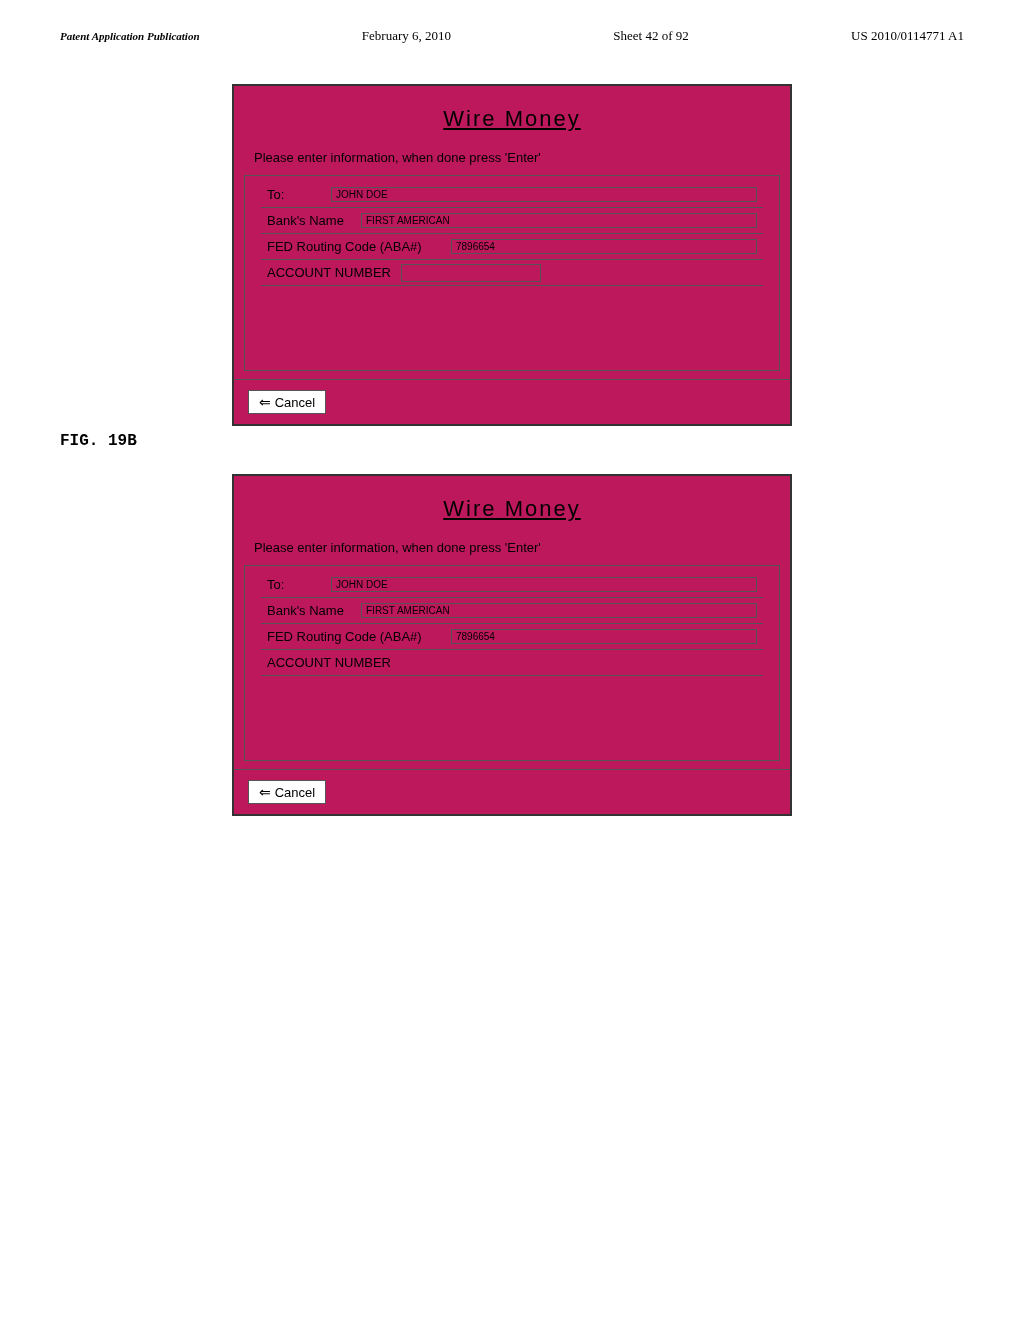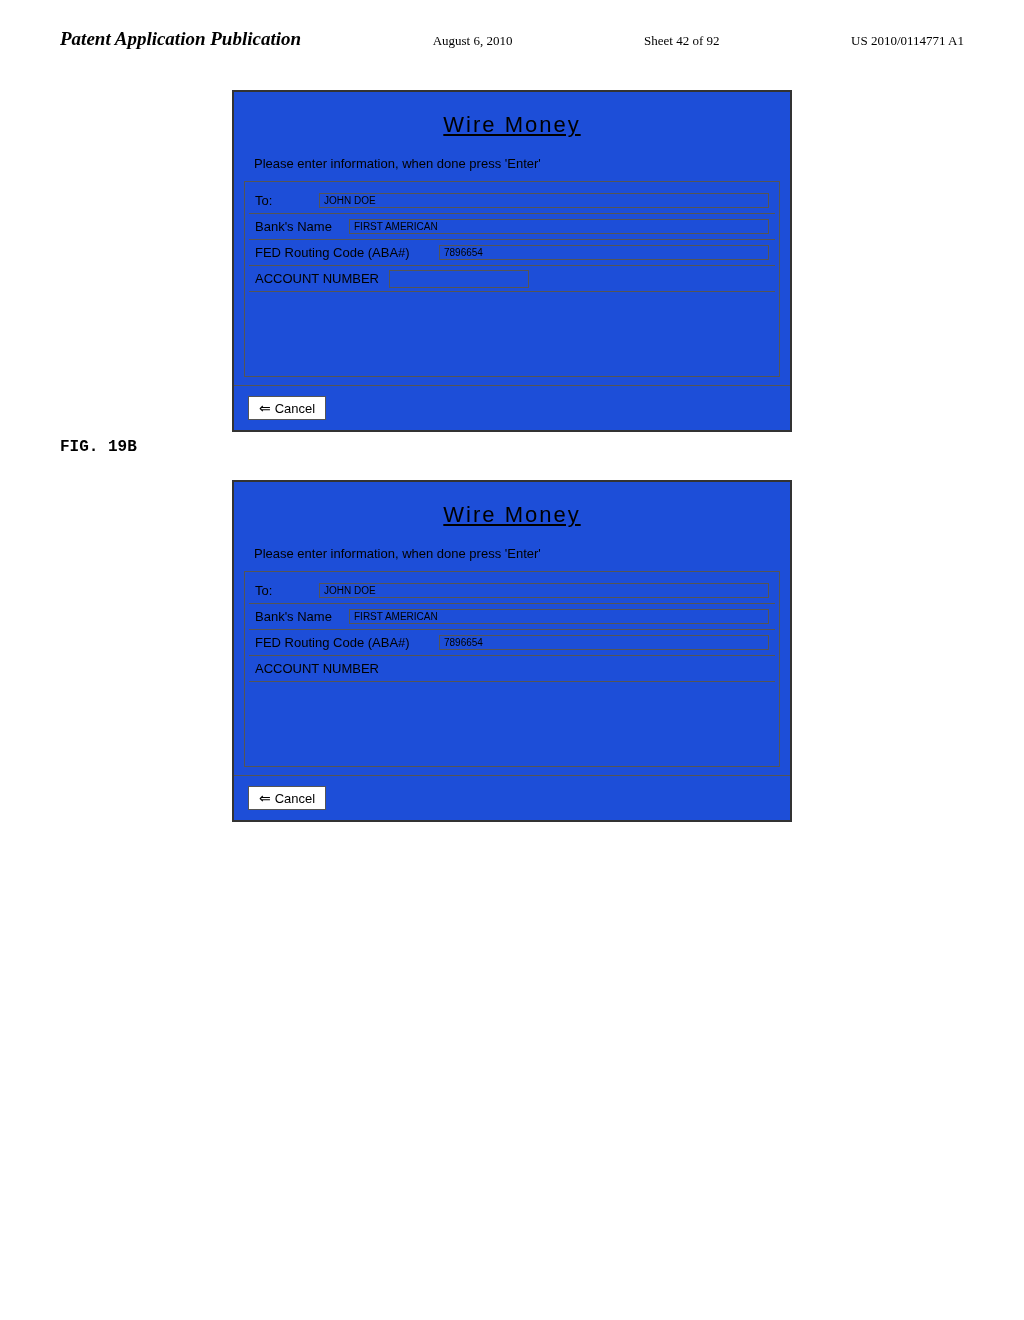--- a/index.html
+++ b/index.html
@@ -21,21 +21,21 @@
     .page-header {
       display: flex;
       justify-content: space-between;
       align-items: baseline;
       padding: 28px 60px 0 60px;
       font-size: 13px;
       font-weight: bold;
     }
 
     .header-left {
-      font-size: 19px;
+      font-size: 11px;
       font-weight: bold;
       font-style: italic;
     }
 
     .header-center {
       font-size: 13px;
       font-weight: normal;
     }
 
     .header-right {
@@ -56,21 +56,21 @@
       text-align: left;
       font-size: 16px;
       font-weight: bold;
       font-family: Liberation Mono, monospace;
       margin-bottom: 6px;
     }
 
     
     .dialog-box {
       border: 2px solid #333;
-      background: #1d4ed8;
+      background: #be185d;
       padding: 0;
       width: 560px;
       margin: 0 auto;
     }
 
     .dialog-title-area {
       padding: 20px 20px 10px 20px;
       text-align: center;
     }
 
@@ -85,21 +85,21 @@
     .dialog-instruction {
       padding: 8px 4px 10px 20px;
       font-size: 13px;
       font-family: Arial, sans-serif;
     }
 
     
     .form-area {
       border: 1px solid #555;
       margin: 0 10px;
-      padding: 6px 4px;
+      padding: 6px 16px;
     }
 
     .form-row {
       display: flex;
       align-items: center;
       border-bottom: 1px solid #555;
       min-height: 26px;
       padding: 0 6px;
       font-size: 13px;
       font-family: Arial, sans-serif;
@@ -172,21 +172,21 @@
       min-width: 140px;
       height: 18px;
       margin-left: 4px;
     }
   </style>
 </head>
 <body>
 
 <div class="page-header">
   <span class="header-left">Patent Application Publication</span>
-  <span class="header-center">August 6, 2010</span>
+  <span class="header-center">February 6, 2010</span>
   <span class="header-center">Sheet 42 of 92</span>
   <span class="header-right">US 2010/0114771 A1</span>
 </div>
 
 <div class="figures-area">
 
   <div class="fig-section fig19b-container">
     <div class="dialog-box">
       <div class="dialog-title-area">
         <div class="dialog-title">Wire  Money</div>

